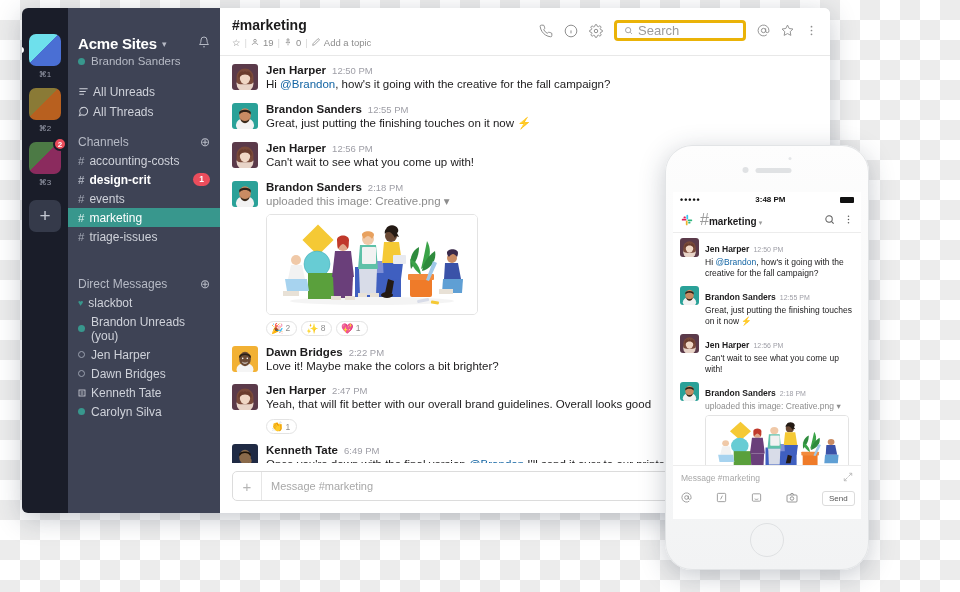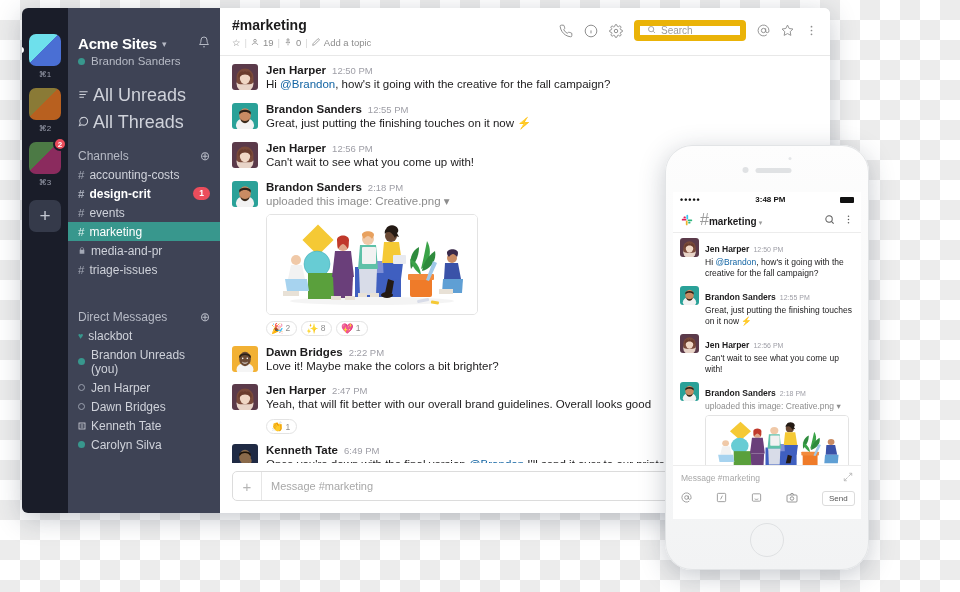--- a/index.html
+++ b/index.html
@@ -78,21 +78,21 @@
   #team-name { color: #fff; font-size: 15px; font-weight: bold; letter-spacing: -.2px; }
   #team-caret { color: #b6bac5; font-size: 9px; margin-left: 5px; }
   #bell-icon { margin-left: auto; color: #b6bac5; font-size: 13px; }
   #user-row { display: flex; align-items: center; margin-top: 3px; }
   .presence-dot { width: 7px; height: 7px; border-radius: 50%; background: #38978d; margin-right: 6px; flex:0 0 7px;}
   .presence-ring { width: 7px; height: 7px; border-radius: 50%; border: 1.4px solid #9aa0ae; margin-right: 6px; box-sizing:border-box; flex:0 0 7px;}
   #user-name { color: #b6bac5; font-size: 11.5px; }
 
   .nav-item {
     display: flex; align-items: center;
-    padding: 3px 10px; color: #cfd2da; font-size: 18px;
+    padding: 3px 10px; color: #cfd2da; font-size: 12px;
   }
   .nav-glyph { width: 15px; font-size: 11px; color: #cfd2da; }
   #nav-block { margin-top: 6px; margin-bottom: 10px; }
 
   .sec-header {
     display: flex; align-items: center;
     padding: 3px 10px 2px 10px; color: #b6bac5; font-size: 12px;
   }
   .sec-plus { margin-left: auto; font-size: 12px; color: #b6bac5; }
   .ch-item {
@@ -117,24 +117,24 @@
     border-bottom: 1px solid #e8e8e8;
     padding: 9px 12px 7px 12px;
     display: flex; align-items: flex-start;
   }
   #ch-title { font-size: 14px; font-weight: bold; color: #1d1c1d; }
   #ch-meta { display: flex; align-items: center; gap: 4px; margin-top: 4px; font-size: 9.5px; color: #8d8d8d; }
   .meta-sep { color: #d8d8d8; }
   #ch-header-right { margin-left: auto; display: flex; align-items: center; gap: 11px; padding-top: 3px;}
   .hdr-icon { color: #8d8d8d; display:flex; align-items:center;}
   #search-box {
-    width: 112px; height: 21px;
-    border: 6px solid #eab308; border-radius: 4px;
+    width: 132px; height: 21px;
+    border: 3px solid #eab308; border-radius: 4px;
     display: flex; align-items: center; gap: 5px;
-    padding: 0 7px; font-size: 10px; color: #9b9b9b;
+    padding: 0 7px; font-size: 13px; color: #9b9b9b;
   }
 
   #msg-scroll { flex: 1; overflow: hidden; padding: 8px 12px 0 12px; }
   .msg { display: flex; margin-bottom: 10px; }
   .avatar { width: 26px; height: 26px; border-radius: 3px; flex: 0 0 26px; margin-right: 8px; overflow:hidden; position:relative;}
   .msg-body { flex: 1; min-width: 0; }
   .msg-head { display: flex; align-items: baseline; gap: 6px; }
   .msg-author { font-size: 11.5px; font-weight: bold; color: #1d1c1d; }
   .msg-time { font-size: 9.5px; color: #9e9ea6; }
   .msg-text { font-size: 11.5px; color: #1d1c1d; margin-top: 1px; line-height: 1.38; }
@@ -305,28 +305,20 @@
       <span>design-crit</span>
       <span class="ch-badge">1</span>
     </div>
     <div class="ch-item">
       <span class="hash">#</span>
       <span>events</span>
     </div>
     <div class="ch-item selected">
       <span class="hash">#</span>
       <span>marketing</span>
-    </div>
-    <div class="ch-item">
-      <span class="hash">
-        <svg width="8" height="9" viewBox="0 0 24 24" fill="#a3a8b5">
-            <path d="M17 10V7a5 5 0 0 0-10 0v3H5v12h14V10h-2zm-8-3a3 3 0 0 1 6 0v3H9V7z"></path>
-          </svg>
-      </span>
-      <span>media-and-pr</span>
     </div>
     <div class="ch-item">
       <span class="hash">#</span>
       <span>triage-issues</span>
     </div>
 
     <div id="dm-block">
       <div class="sec-header">
         <span>Direct Messages</span>
         <span class="sec-plus">⊕</span>

